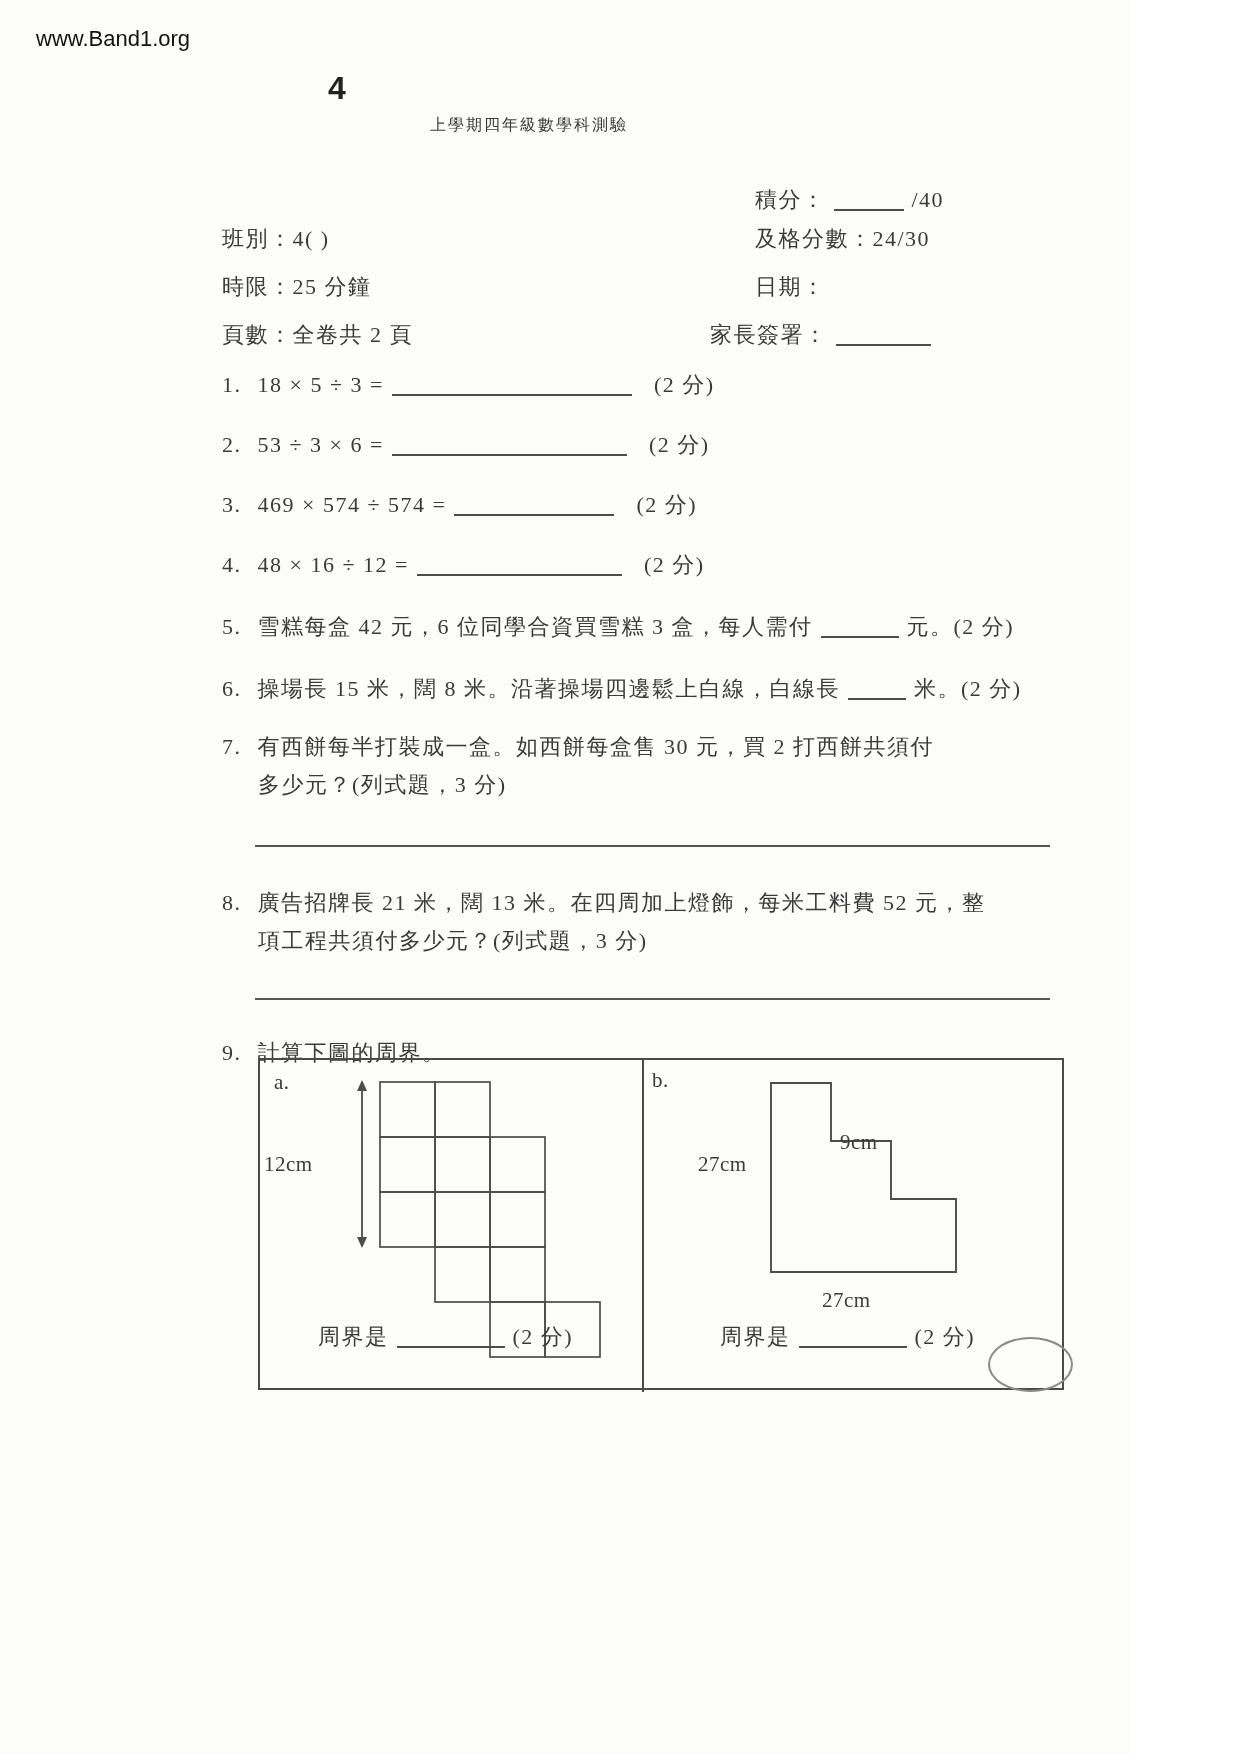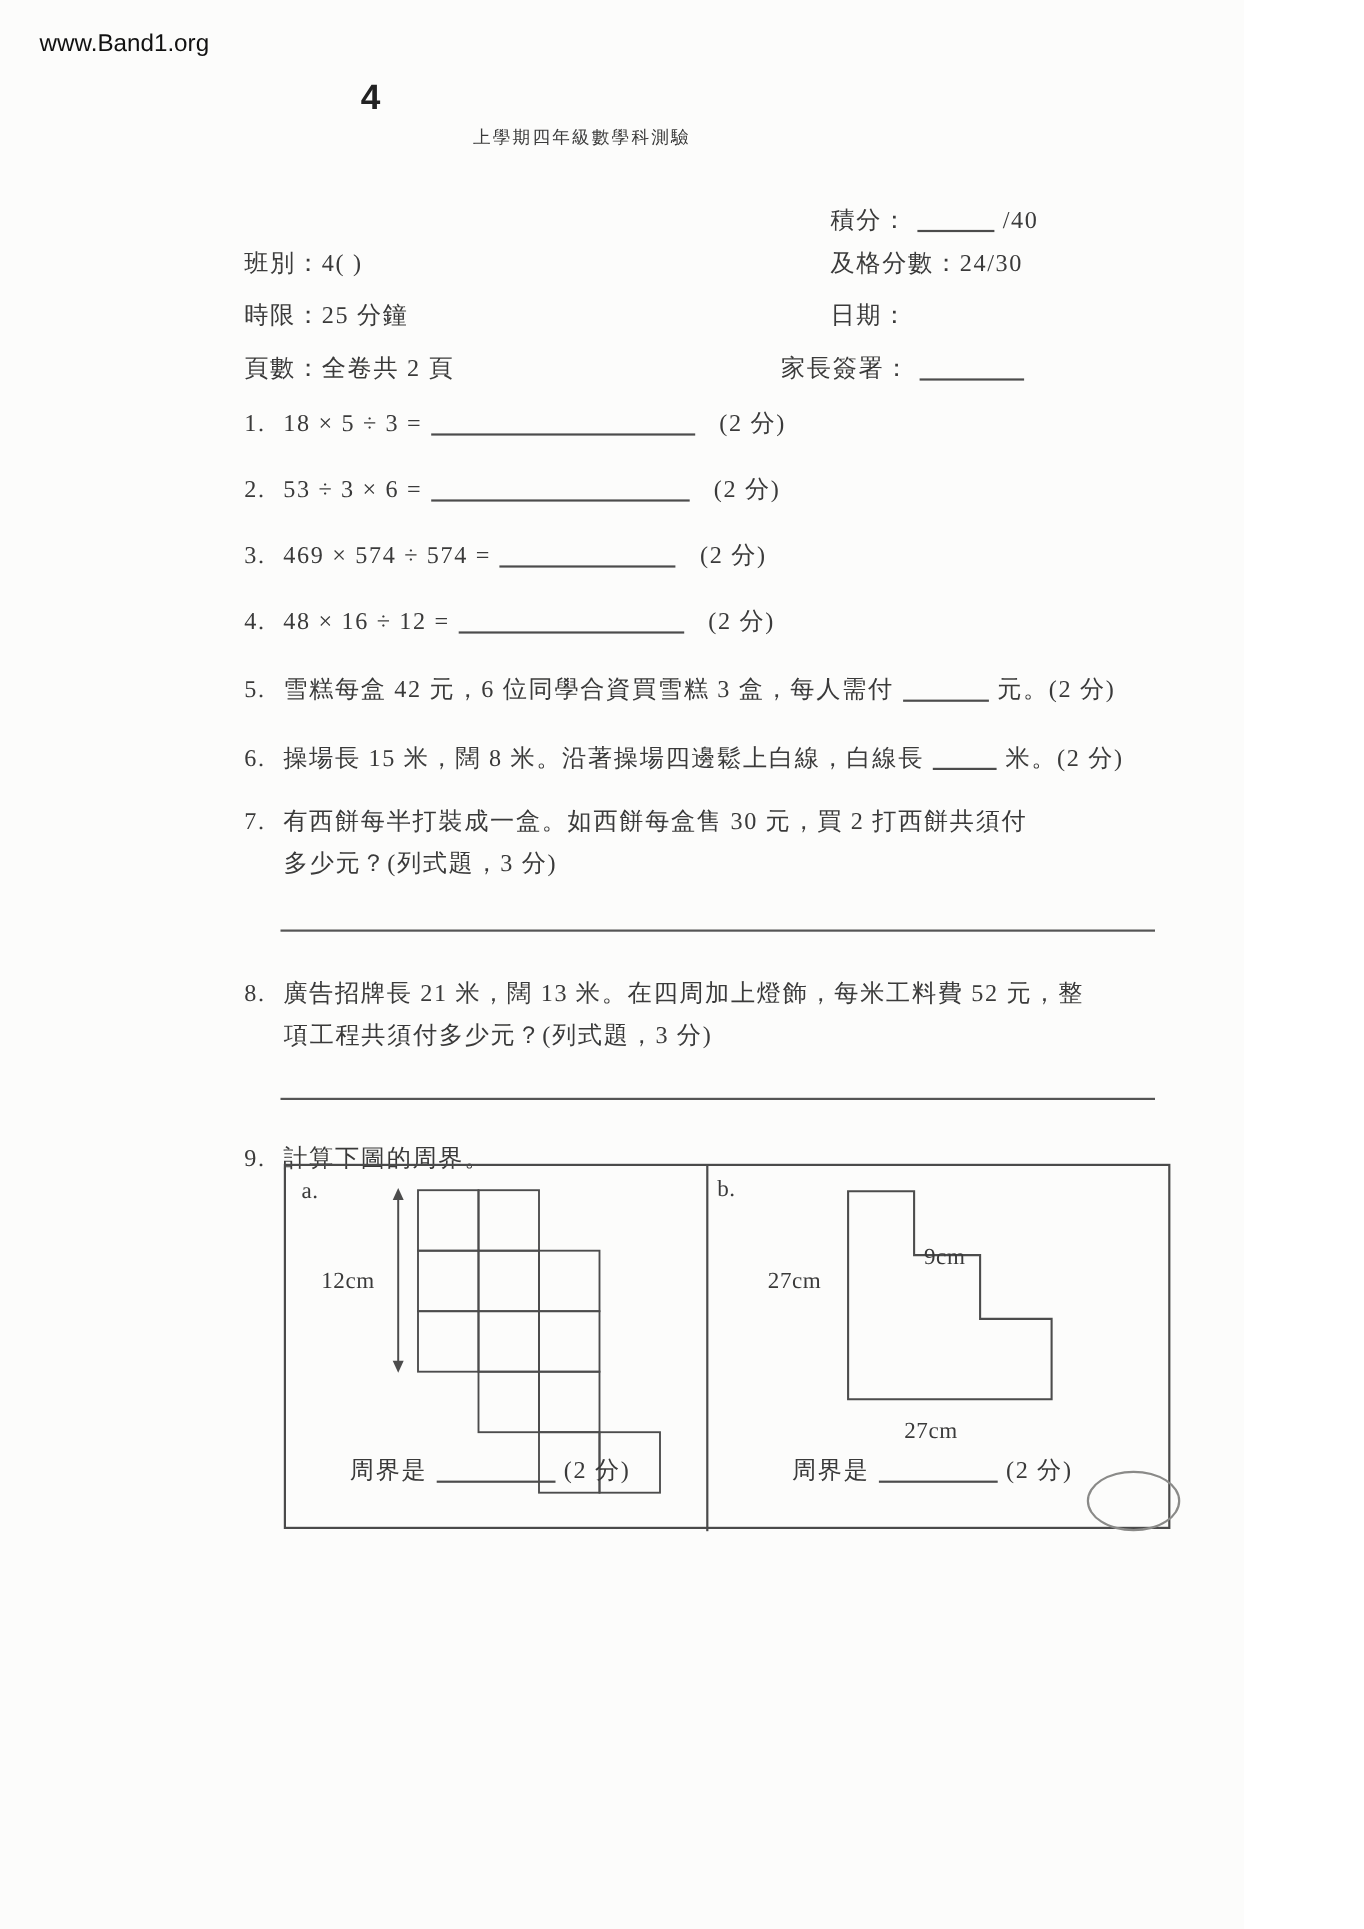--- a/index.html
+++ b/index.html
@@ -149,21 +149,21 @@
           <rect x="138" y="57" width="55" height="55"></rect>
         <rect x="28" y="112" width="55" height="55"></rect>
           <rect x="83" y="112" width="55" height="55"></rect>
           <rect x="138" y="112" width="55" height="55"></rect>
         <rect x="83" y="167" width="55" height="55"></rect>
           <rect x="138" y="167" width="55" height="55"></rect>
         <rect x="138" y="222" width="55" height="55"></rect>
           <rect x="193" y="222" width="55" height="55"></rect>
       </g>
     </svg>
-    <div class="abs dimlabel" style="left:32px; top:92px;text-align:center;">12cm</div>
+    <div class="abs dimlabel" style="left:4px; top:92px;text-align:center;">12cm</div>
 
     <div class="abs txt" style="left:58px; top:262px;">
       <span>周界是</span><span class="blank" style="width:108px;"></span><span>(2 分)</span>
     </div>
 
     <div class="abs dimlabel" style="left:392px; top:8px;">b.</div>
 
     <svg class="abs" style="left:510px; top:22px;" width="200" height="200">
       <path d="M1 1 L61 1 L61 59 L121 59 L121 117 L186 117 L186 190 L1 190 Z" fill="none" stroke="#4c4c4c" stroke-width="1.9"></path>
     </svg>

